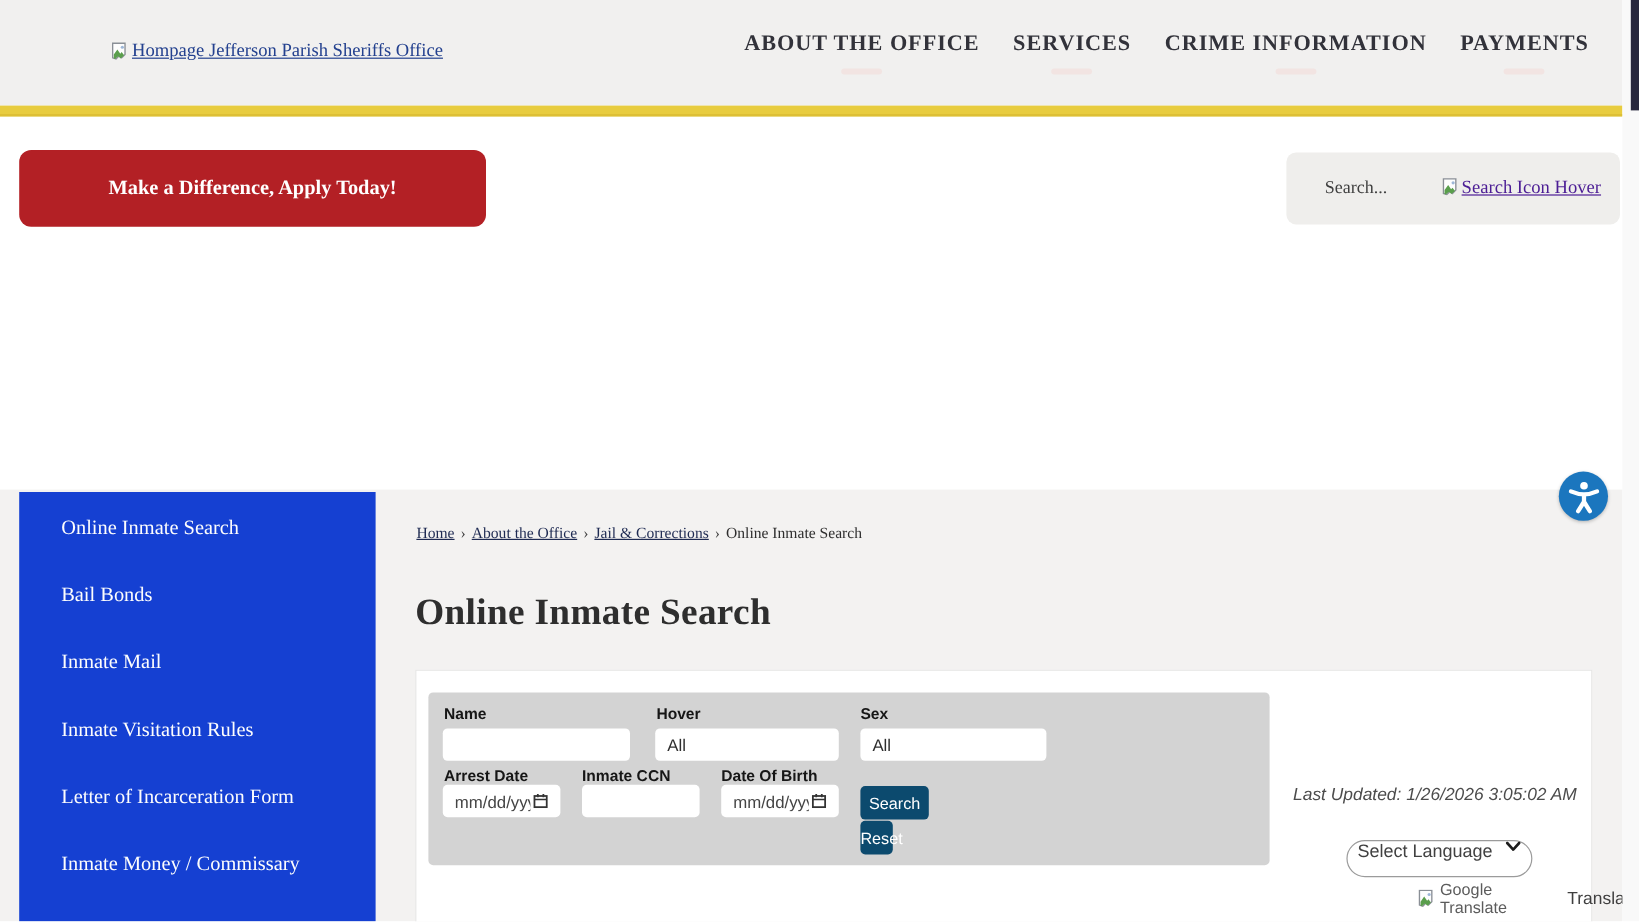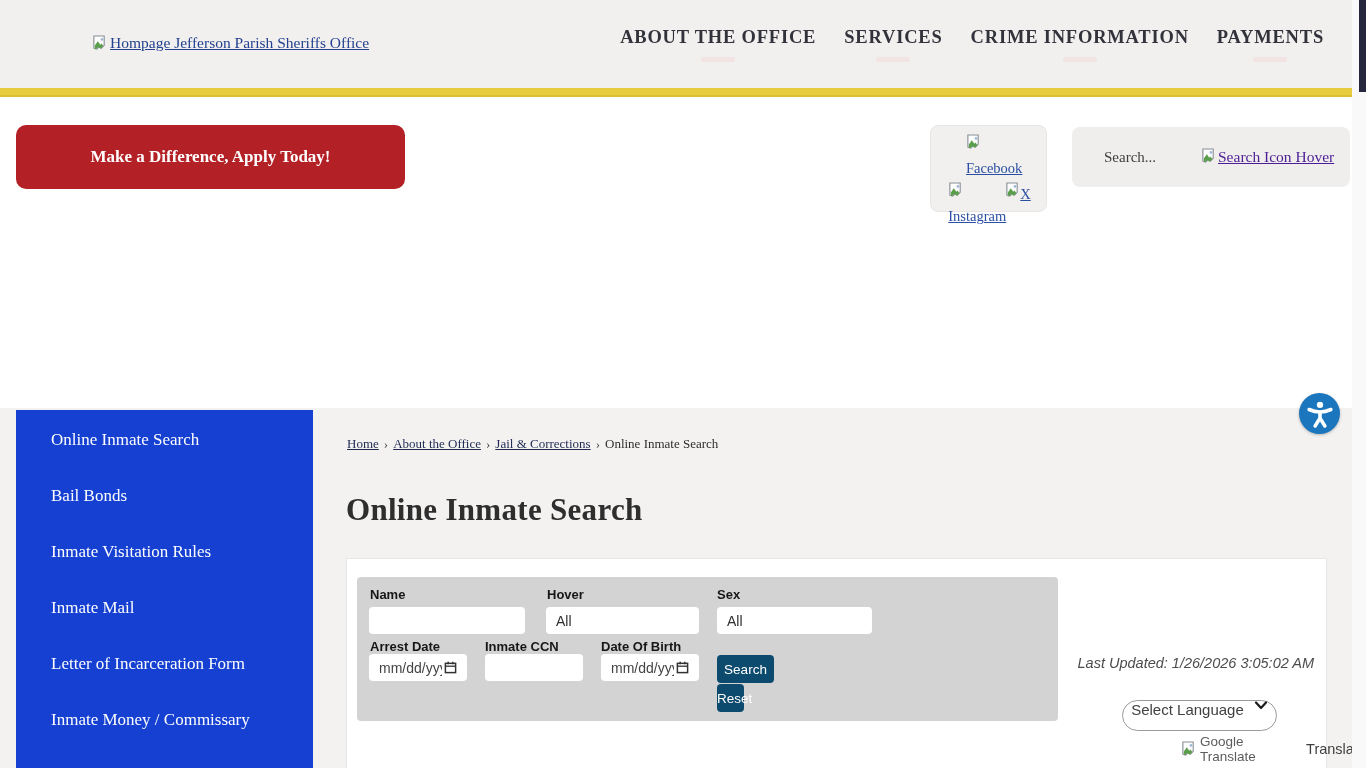--- a/index.html
+++ b/index.html
@@ -156,49 +156,38 @@
       <div class="nav-item">
         <span class="nav-label">PAYMENTS</span>
         <span class="nav-underline"></span>
       </div>
     </nav>
   </div>
   <div class="accent-bar"></div>
 
   <button class="cta-button">Make a Difference, Apply Today!</button>
 
-  <div class="social-box">
-    <a class="social-link"><span class="broken-img"><svg width="15" height="17">
-            <use href="#brokenimg"></use>
-          </svg></span><span>Facebook</span></a>
-    <a class="social-link"><span class="broken-img"><svg width="15" height="17">
-            <use href="#brokenimg"></use>
-          </svg></span><span>Instagram</span></a>
-    <a class="social-link x-link"><span class="broken-img"><svg width="15" height="17">
-            <use href="#brokenimg"></use>
-          </svg></span><span>X</span></a>
-  </div>
 
   <div class="search-box">
     <input class="search-input serif" type="text" placeholder="Search..." style="">
     <a class="search-icon-link">
       <span class="broken-img"><svg width="15" height="17">
             <use href="#brokenimg"></use>
           </svg></span>
       <span>Search Icon Hover</span>
     </a>
   </div>
 
   <div class="band"></div>
 
   <div class="sidebar">
     <div class="sidebar-item">Online Inmate Search</div>
     <div class="sidebar-item">Bail Bonds</div>
+    <div class="sidebar-item">Inmate Mail</div>
     <div class="sidebar-item">Inmate Visitation Rules</div>
-    <div class="sidebar-item">Inmate Mail</div>
     <div class="sidebar-item">Letter of Incarceration Form</div>
     <div class="sidebar-item">Inmate Money / Commissary</div>
   </div>
 
   <div class="breadcrumb serif">
     <a>Home</a><span class="crumb-sep">›</span><a>About the Office</a><span class="crumb-sep">›</span><a>Jail &amp; Corrections</a><span class="crumb-sep">›</span><span>Online Inmate Search</span>
   </div>
 
   <h1 class="page-title">Online Inmate Search</h1>
 

